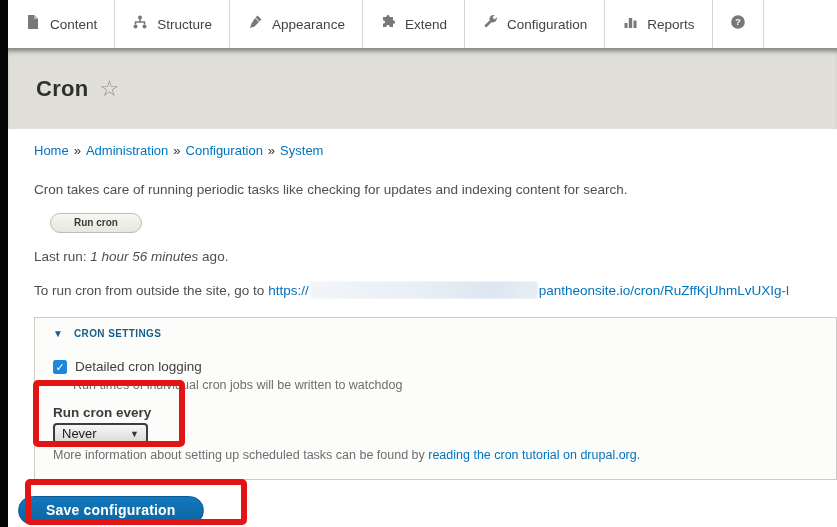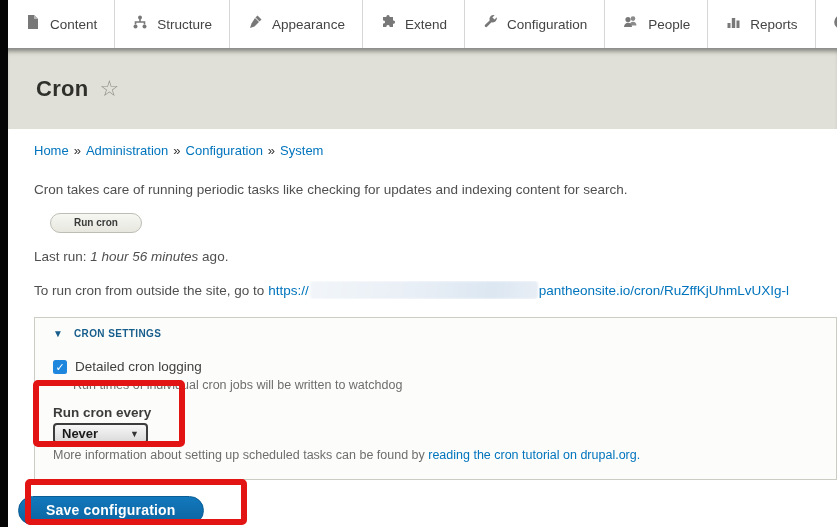--- a/index.html
+++ b/index.html
@@ -65,21 +65,21 @@
     font-weight:bold;
   }
   .chk-label { color:#3f3f3f; font-size:13.5px; }
   .descr { margin-left:20px; margin-top:4px; font-size:12.5px; color:#6e6e6e; }
 
   .runevery-label { margin-top:13px; font-weight:bold; color:#3c3c3c; font-size:13.5px; }
   .select {
     margin-top:3px; width:95px; height:21px; display:flex; align-items:center;
     justify-content:space-between; padding:0 7px;
     border:2px solid #3c3c3c; border-radius:4px;
-    background:linear-gradient(#f7f7f7,#dadada); cursor:pointer;font-weight:bold;
+    background:linear-gradient(#f7f7f7,#dadada); cursor:pointer;
   }
   .select .val { font-size:13px; color:#1a1a1a; }
   .select .arrow { font-size:9px; color:#333; }
   .moreinfo { margin-top:4px; font-size:12.5px; color:#6e6e6e; }
 
   .save-btn {
     display:inline-block; margin:16px 0 0 10px; padding:5px 27px 6px;
     font-size:14px; font-weight:bold; color:#fff;
     background:linear-gradient(#1278bc,#0c649f);
     border:1px solid #0a5d96; border-radius:15px; cursor:pointer;
@@ -129,29 +129,20 @@
           </svg></span>
       <span class="lbl">Extend</span>
     </div>
     <div class="tb-item">
       <span><svg width="16" height="16" viewBox="0 0 16 16">
             <path d="M14.8 3.2a4.1 4.1 0 0 1-5.3 5L5 12.7a1.3 1.3 0 0 1-1.9-1.9l4.5-4.4a4.1 4.1 0 0 1 5-5.2L10.4 3.4l2.2 2.2z" fill="#787878"></path>
           </svg></span>
       <span class="lbl">Configuration</span>
     </div>
     <div class="tb-item">
-      <span><svg width="17" height="16" viewBox="0 0 17 16">
-            <circle cx="11" cy="4.6" r="2.3" fill="#8b8b8b"></circle>
-            <path d="M7.5 11.5c0-2.2 1.6-3.8 3.5-3.8s3.5 1.6 3.5 3.8z" fill="#8b8b8b"></path>
-            <circle cx="6" cy="5.6" r="2.6" fill="#787878"></circle>
-            <path d="M2 13c0-2.5 1.8-4.3 4-4.3s4 1.8 4 4.3z" fill="#787878"></path>
-          </svg></span>
-      <span class="lbl">People</span>
-    </div>
-    <div class="tb-item">
       <span><svg width="16" height="16" viewBox="0 0 16 16">
             <rect x="2.5" y="9" width="3" height="5" fill="#787878"></rect>
             <rect x="6.8" y="4" width="3.4" height="10" fill="#787878"></rect>
             <rect x="11.5" y="6.5" width="3" height="7.5" fill="#787878"></rect>
           </svg></span>
       <span class="lbl">Reports</span>
     </div>
     <div class="tb-item">
       <span><svg width="16" height="16" viewBox="0 0 16 16">
             <circle cx="8" cy="8" r="6.8" fill="#787878"></circle>

